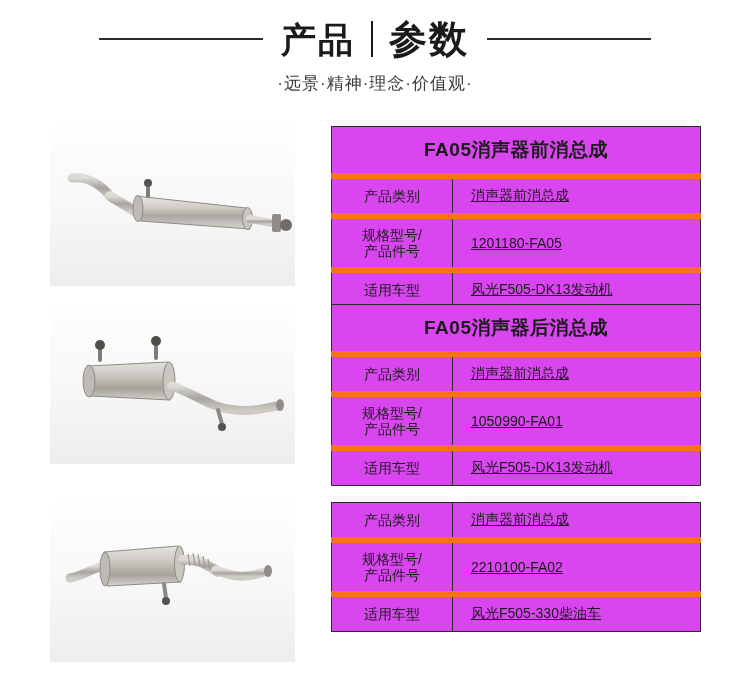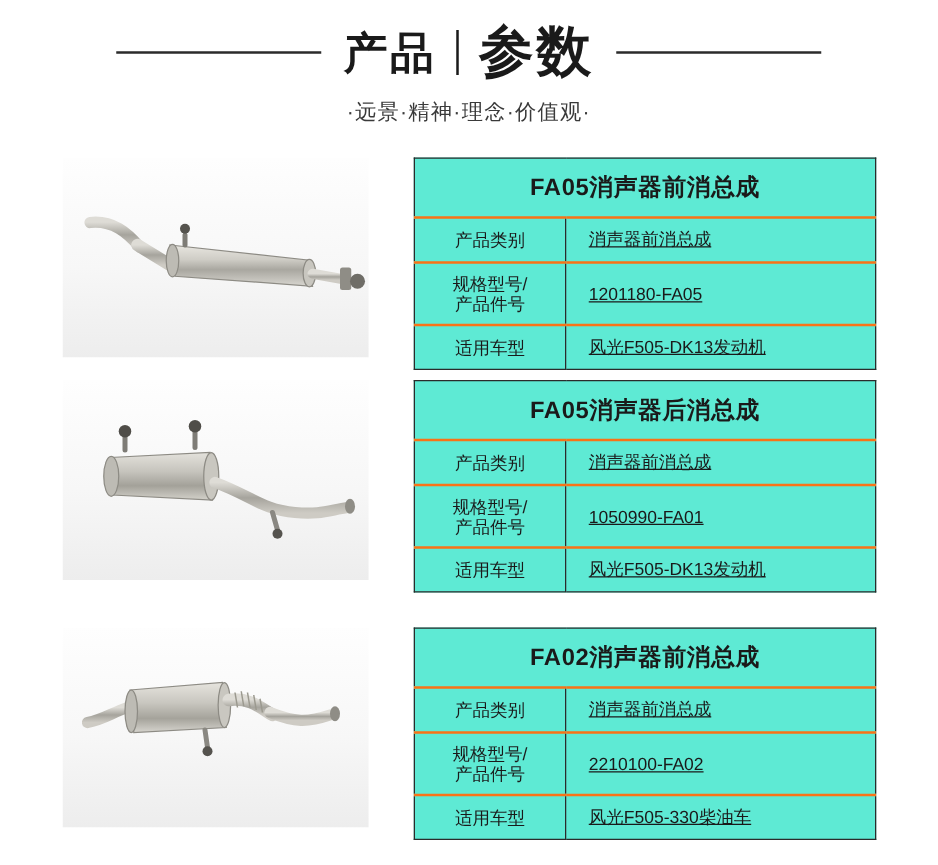--- a/index.html
+++ b/index.html
@@ -49,21 +49,21 @@
     line-height: 1;
     color: #1a1a1a;
   }
   .title-sep {
     width: 2px;
     height: 36px;
     background: #1a1a1a;
     margin: 0 16px;
   }
   .title-sub {
-    font-size: 44px;
+    font-size: 38px;
     font-weight: bold;
     letter-spacing: 2px;
     line-height: 1;
     color: #1a1a1a;
   }
   .subtitle {
     margin-top: 14px;
     font-size: 17px;
     color: #3a3a3a;
     letter-spacing: 1px;
@@ -92,32 +92,32 @@
     position: absolute;
     inset: 0;
     background: linear-gradient(180deg, #fefefe 0%, #f7f7f7 55%, #ededed 100%);
   }
 
   .spec-table {
     margin-left: 36px;
     width: 370px;
     border: 1px solid #2b2b2b;
     border-collapse: collapse;
-    background: #5eead4;
+    background: #d946ef;
   }
   .spec-table .head-cell {
     border-bottom: 1px solid #2b2b2b;
     text-align: center;
     font-size: 19px;
     font-weight: bold;
     padding: 10px 4px 10px 4px;
     letter-spacing: 0.5px;
   }
   .spec-table td {
-    border-top: 2px solid #f97316;
+    border-top: 6px solid #f97316;
     font-size: 14px;
     padding: 8px 6px;
     vertical-align: middle;
   }
   .spec-table tr:first-child td {
     border-top: none;
   }
   .label-cell {
     width: 108px;
     border-right: 1px solid #2b2b2b;
@@ -314,23 +314,20 @@
           <path d="M166 68 C186 76 196 76 214 70" stroke="url(#gp3)" stroke-width="9" fill="none" stroke-linecap="round"></path>
           <ellipse cx="218" cy="69" rx="4" ry="6" fill="#8f8d86"></ellipse>
 
           <path d="M114 82 L116 96" stroke="#8a8882" stroke-width="4" stroke-linecap="round"></path>
           <circle cx="116" cy="99" r="4" fill="#55534e"></circle>
         </svg>
       </div>
 
       <table class="spec-table">
         <tbody>
-            <tr>
-          <td class="head-cell" colspan="2">FA02消声器前消总成</td>
-        </tr>
         <tr>
           <td class="label-cell">产品类别</td>
           <td class="value-cell">消声器前消总成</td>
         </tr>
         <tr>
           <td class="label-cell two-line">
             <div>规格型号/</div>
             <div>产品件号</div>
           </td>
           <td class="value-cell">2210100-FA02</td>

